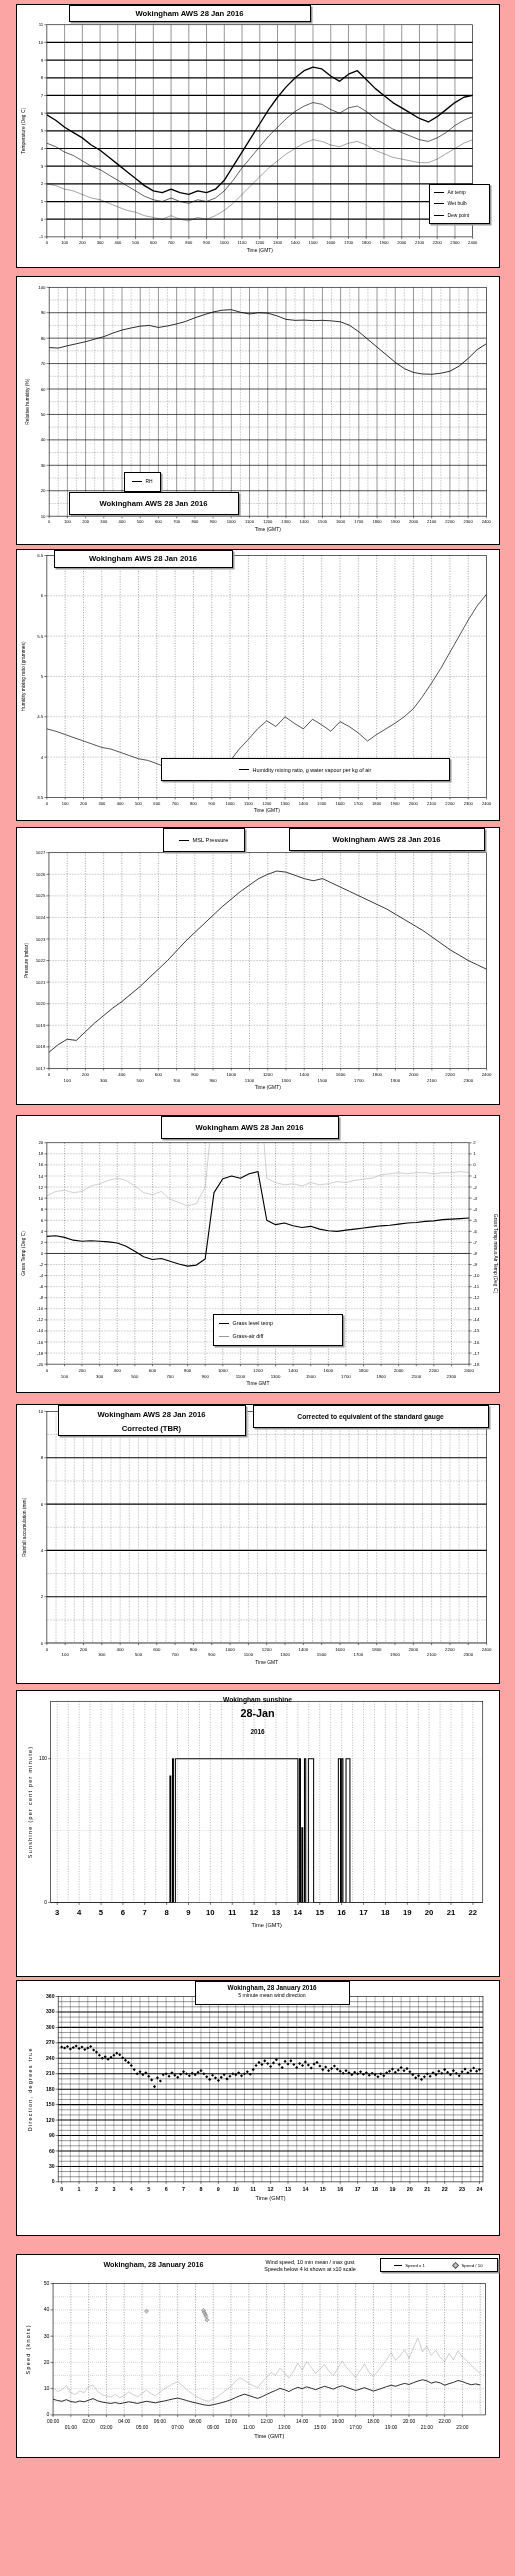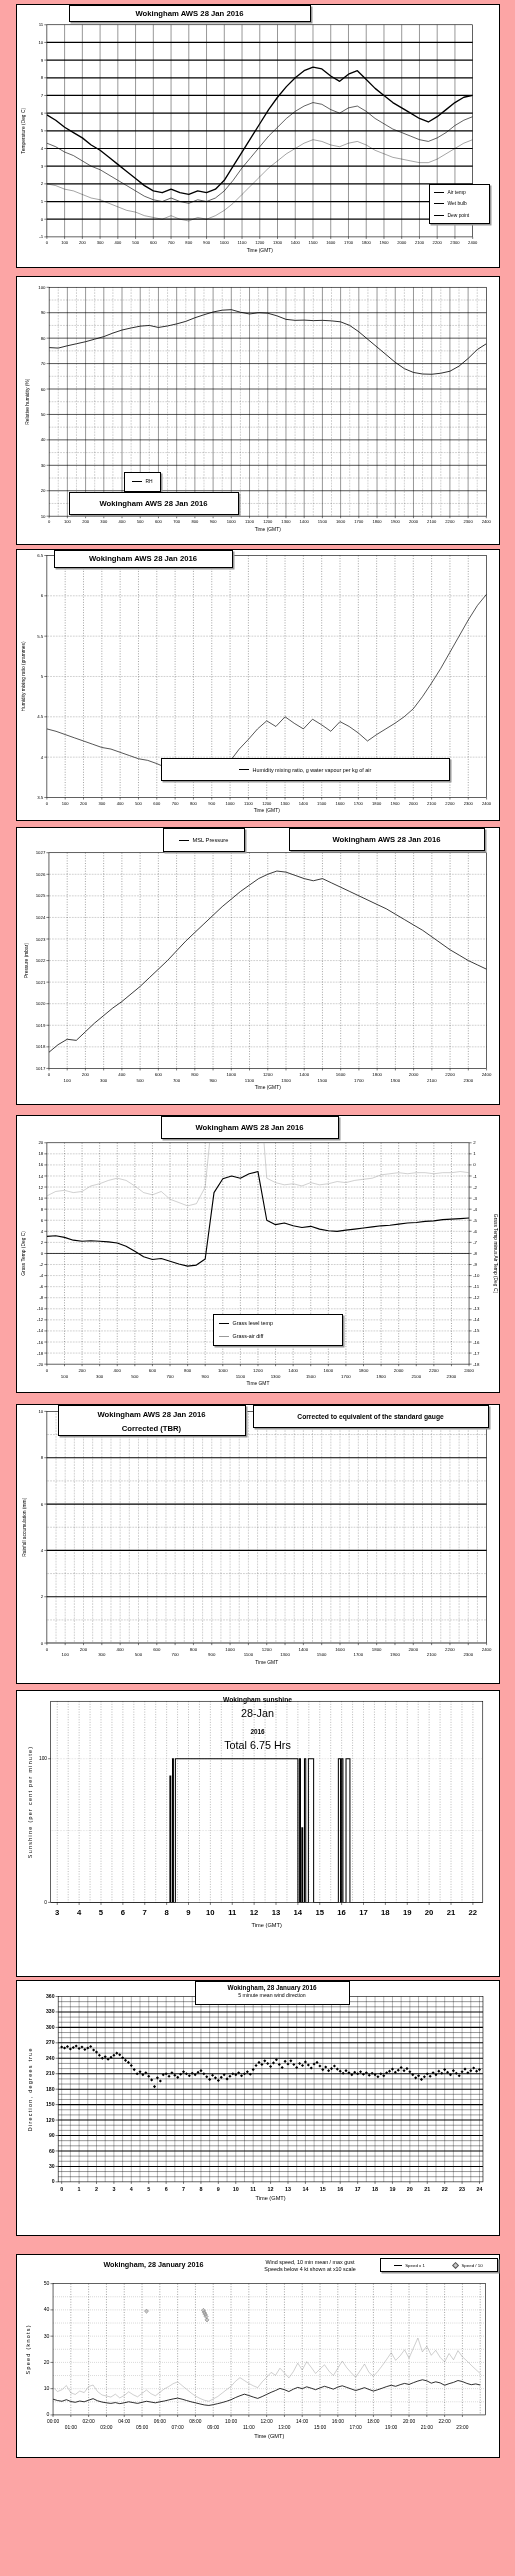--- a/index.html
+++ b/index.html
@@ -42,21 +42,21 @@
   .t2leg{left:144px;top:208px;width:289px;height:23px;display:flex;align-items:center;justify-content:center}
   .t2leg .lrow{font-size:5.4px}
   .t3leg{left:146px;top:0;width:82px;height:24px;display:flex;align-items:center;justify-content:center}
   .t3leg .lrow{font-size:5.7px}
   .t3box{left:272px;top:0;width:196px;height:23px;line-height:21.6px;font-size:7.7px}
   .t4box{left:144px;top:0;width:178px;height:23px;line-height:21.6px;font-size:7.7px}
   .t4leg{left:196px;top:198px;width:130px;padding:5.2px 5.2px;display:flex;flex-direction:column;gap:7.2px}
   .t4leg .lrow{font-size:5.4px}
   .t5box{left:41px;top:0;width:188px;height:31px;font-size:7.7px;line-height:13.4px;padding-top:2.1px}
   .t5note{left:236px;top:0;width:236px;height:23px;line-height:21.6px;font-size:6.7px;font-weight:bold;text-align:center}
-  .sunt{position:absolute;left:0;width:100%;text-align:center;}
+  .sunt{position:absolute;left:0;width:100%;text-align:center;font-weight:bold;}
   .st1{top:5.2px;font-size:6.7px;font-weight:bold}
   .st2{top:15.5px;font-size:10.8px}
   .st3{top:37px;font-size:6.4px;font-weight:bold}
   .st4{top:48px;font-size:10.8px}
   .t7box{left:178px;top:0;width:155px;height:24px;text-align:center;box-shadow:none}
   .t7box .l1{font-size:6.4px;font-weight:bold;margin-top:2.1px}
   .t7box .l2{font-size:5.2px;margin-top:1px}
   .t8title{position:absolute;left:52px;top:5.2px;width:170px;text-align:center;font-size:7.2px;font-weight:bold}
   .t8sub{position:absolute;left:219px;top:3.1px;width:149px;text-align:center;font-size:5.4px}
   .t8sub div{margin-top:1px}
@@ -1093,21 +1093,20 @@
             <line x1="885.8607594936709" y1="411" x2="885.8607594936709" y2="416" stroke="#000" stroke-width="1"></line>
             <text x="885.8607594936709" y="436" text-anchor="middle" font-size="15" font-weight="bold">22</text>
             <text x="485" y="458" text-anchor="middle" font-size="11">Time (GMT)</text>
             <text x="28" y="215.5" text-anchor="middle" font-size="10.5" transform="rotate(-90 28 215.5)" letter-spacing="2.5">Sunshine (per cent per minute)</text>
           </g>
         </svg>
       </div>
     <div class="sunt st1">Wokingham sunshine</div>
     <div class="sunt st2">28-Jan</div>
     <div class="sunt st3">2016</div>
-    <div class="sunt st4">Total 6.75 Hrs</div>
   </div>
 
   <div class="panel" id="p7">
     <div class="plotwrap" id="plot7">
         <svg width="484" height="256" class="plot" viewBox="0 0 940 497">
           <g>
             <line x1="86.76229508196721" y1="30" x2="86.76229508196721" y2="390" class="gT7"></line>
             <line x1="103.66803278688525" y1="30" x2="103.66803278688525" y2="390" class="gT7"></line>
             <line x1="120.57377049180329" y1="30" x2="120.57377049180329" y2="390" class="gT7"></line>
             <line x1="137.47950819672133" y1="30" x2="137.47950819672133" y2="390" class="gT7"></line>

